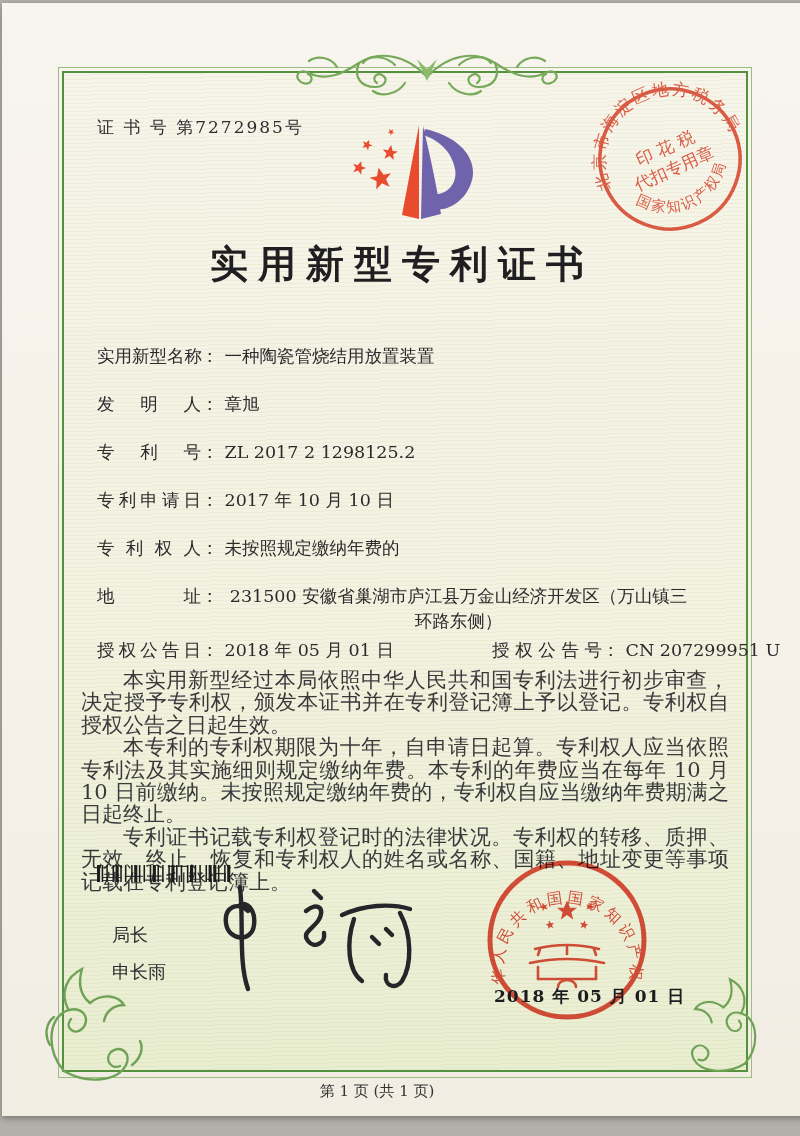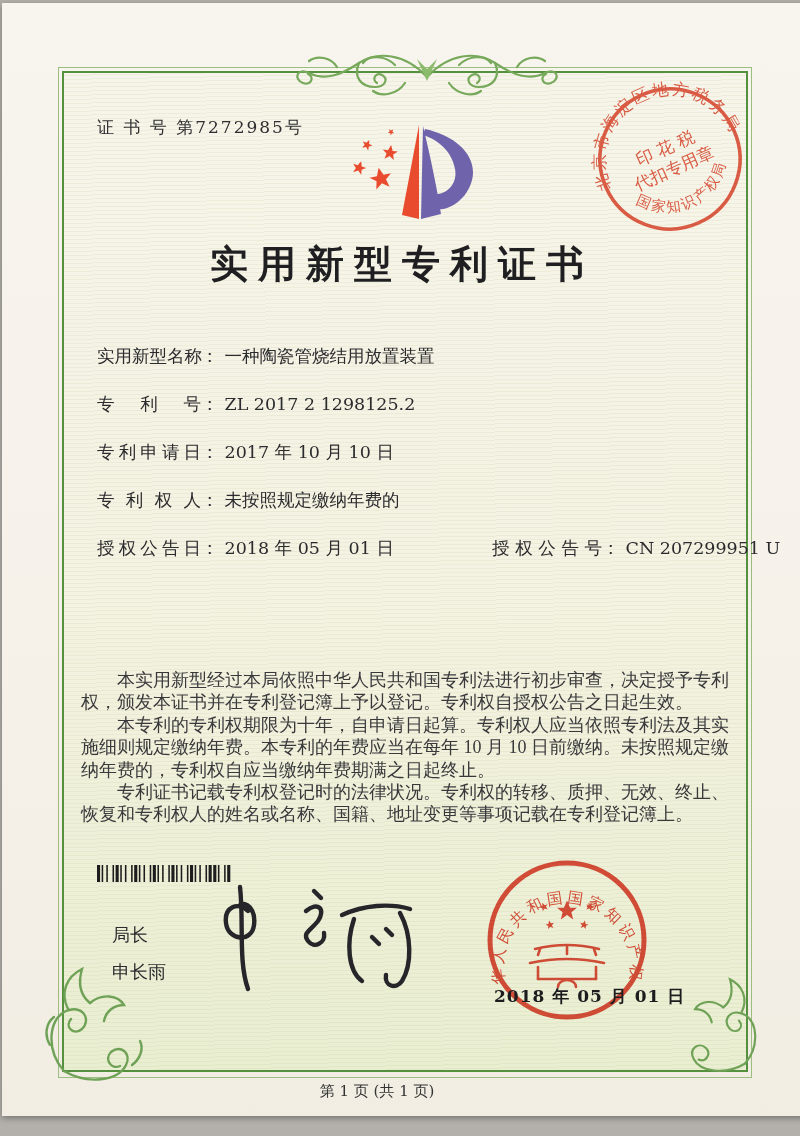--- a/index.html
+++ b/index.html
@@ -22,22 +22,22 @@
   .fields{position:absolute;left:95px;top:341px;width:640px;font-size:17.5px;color:#2b2b2e;}
   .frow{margin-bottom:24px;line-height:24px;white-space:nowrap;}
   .flabel{display:inline-block;width:104px;text-align:justify;text-align-last:justify;vertical-align:top;}
   .fcolon{display:inline-block;vertical-align:top;margin-right:6px;}
   .fvalue{display:inline-block;vertical-align:top;white-space:normal;text-align:center;}
   .frow-addr{margin-bottom:4px;}
   .frow-addr .fvalue{width:468px;line-height:25px;}
   .frow-grant{position:relative;margin-bottom:0;}
   .grant-right{position:absolute;left:362px;top:0;}
   .glabel{display:inline-block;width:110px;text-align:justify;text-align-last:justify;vertical-align:top;margin-left:33px;}
-  .body-text{position:absolute;left:79px;top:666px;width:648px;font-size:18px;line-height:22.4px;
-    color:#39393c;text-align:justify;font-family:Liberation Serif, serif;}
+  .body-text{position:absolute;left:79px;top:666px;width:648px;font-size:21px;line-height:22.4px;
+    color:#39393c;text-align:justify;}
   .body-text p{margin:0;text-indent:2em;}
   .barcode{position:absolute;left:95px;top:862px;}
   .signer{position:absolute;left:110px;top:920px;font-size:18px;color:#2c2c2e;}
   .signer div{margin-bottom:13px;}
   .signature{position:absolute;left:212px;top:878px;}
   .big-seal{position:absolute;left:480px;top:852px;mix-blend-mode:multiply;opacity:.92;}
   .seal-date{position:absolute;left:492px;top:982px;font-size:17px;font-weight:bold;color:#1c1c1e;letter-spacing:1px;}
   .footer{position:absolute;left:295px;top:1079px;width:160px;text-align:center;font-size:15px;color:#333;}
   .ornament{position:absolute;}
   svg{display:block;}
@@ -123,27 +123,33 @@
       </g>
     </svg>
 
     <div class="title">实用新型专利证书</div>
 
     <div class="fields">
       <div class="frow">
         <span class="flabel">实用新型名称</span><span class="fcolon">：</span><span class="fvalue">一种陶瓷管烧结用放置装置</span>
       </div>
       <div class="frow">
+        <span class="flabel">发明人</span><span class="fcolon">：</span><span class="fvalue">章旭</span>
+      </div>
+      <div class="frow">
         <span class="flabel">专利号</span><span class="fcolon">：</span><span class="fvalue">ZL 2017 2 1298125.2</span>
       </div>
       <div class="frow">
         <span class="flabel">专利申请日</span><span class="fcolon">：</span><span class="fvalue">2017 年 10 月 10 日</span>
       </div>
       <div class="frow">
         <span class="flabel">专利权人</span><span class="fcolon">：</span><span class="fvalue">未按照规定缴纳年费的</span>
+      </div>
+      <div class="frow frow-addr">
+        <span class="flabel">地址</span><span class="fcolon">：</span><span class="fvalue">231500 安徽省巢湖市庐江县万金山经济开发区（万山镇三环路东侧）</span>
       </div>
       <div class="frow frow-grant">
         <span class="flabel">授权公告日</span><span class="fcolon">：</span><span class="fvalue">2018 年 05 月 01 日</span>
         <span class="grant-right">
           <span class="glabel">授权公告号</span><span class="fcolon">：</span><span class="fvalue">CN 207299951 U</span>
         </span>
       </div>
     </div>
 
     <div class="body-text">

